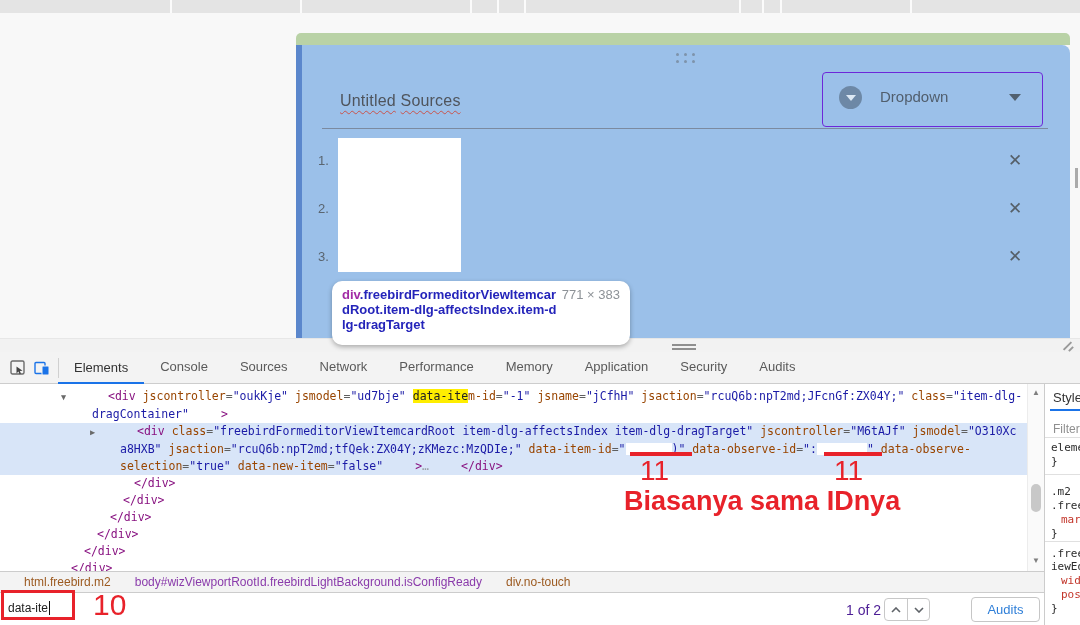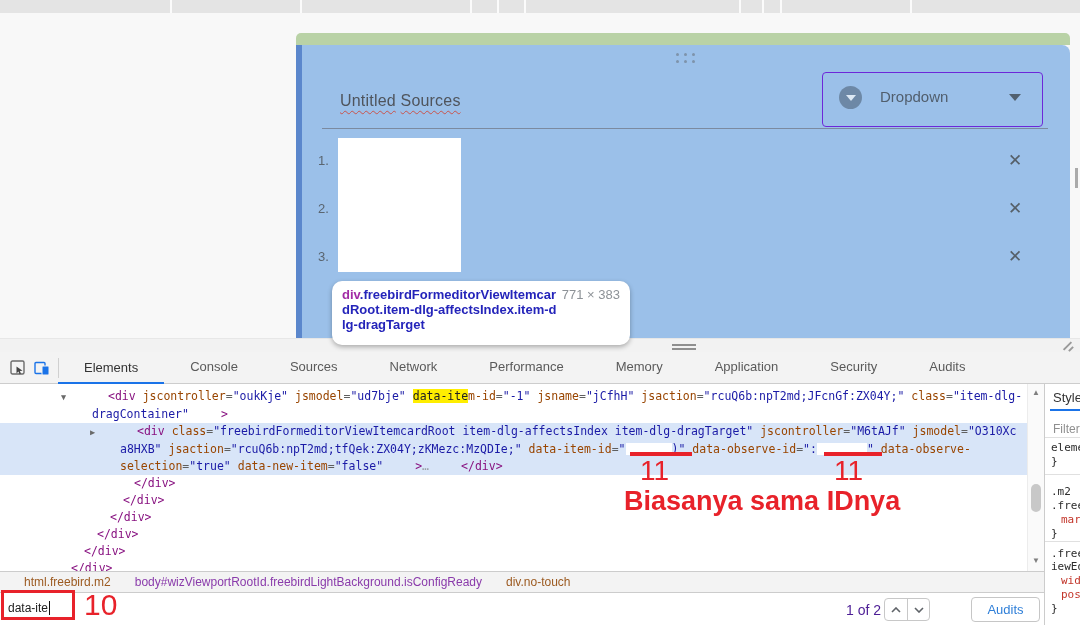--- a/index.html
+++ b/index.html
@@ -45,21 +45,21 @@
   .splitter { position:absolute; left:0; top:338px; width:1080px; height:14px; background:#f2f2f2; border-top:1px solid #e7e7e7; }
   .split-handle { position:absolute; left:672px; width:24px; height:2px; background:#8f8f8f; }
   .diag { position:absolute; height:2px; background:#9a9a9a; transform:rotate(-45deg); }
 
   
   .devtools { position:absolute; left:0; top:352px; width:1080px; height:273px; background:#fff; }
   .dt-bar { position:absolute; left:0; top:0; width:1080px; height:32px; background:#f3f3f3; border-bottom:1px solid #cdcdcd; }
   .dt-iconbtn { position:absolute; top:8px; width:16px; height:16px; }
   .dt-sep { position:absolute; left:58px; top:6px; width:1px; height:20px; background:#d0d0d0; }
   .dt-tabs { position:absolute; left:58px; top:0; height:32px; display:flex; }
-  .dt-tab { padding:0 26px; line-height:30px; font-size:13px; color:#5a5a5a; white-space:nowrap; }
+  .dt-tab { padding:0 16px; line-height:30px; font-size:13px; color:#5a5a5a; white-space:nowrap; }
   .dt-tab.active { color:#333; border-bottom:2px solid #1a73e8; line-height:28px; padding-top:2px; }
 
   
   .code { position:absolute; left:0; top:32px; width:1027px; height:187px; overflow:hidden; padding-top:4px;
           font-family:"DejaVu Sans Mono", monospace; font-size:11.5px; background:#fff; }
   .cl { line-height:17px; white-space:pre; }
   .selblock { background:#d8e5f8; }
   .tk-tag { color:#881280;margin-left:32px; }
   .tk-attr { color:#994500; }
   .tk-val { color:#1a1aa6; }
@@ -275,15 +275,15 @@
       <span class="sp-line" style="top:218px">}</span>
     </div>
   </div>
 
   <div class="anno anno-underline" style="left:630px; top:452px; width:62px;"></div>
   <div class="anno anno-underline" style="left:824px; top:452px; width:58px;"></div>
   <div class="anno anno-num" style="left:640px; top:455px;">11</div>
   <div class="anno anno-num" style="left:834px; top:455px;">11</div>
   <div class="anno anno-caption" style="left:624px; top:486px;">Biasanya sama IDnya</div>
   <div class="anno anno-box" style="left:1px; top:590px; width:74px; height:30px;"></div>
-  <div class="anno anno-10" style="left:84px; top:588px;">10</div>
+  <div class="anno anno-10" style="left:93px; top:588px;">10</div>
 
 </div>
 
 </body></html>

